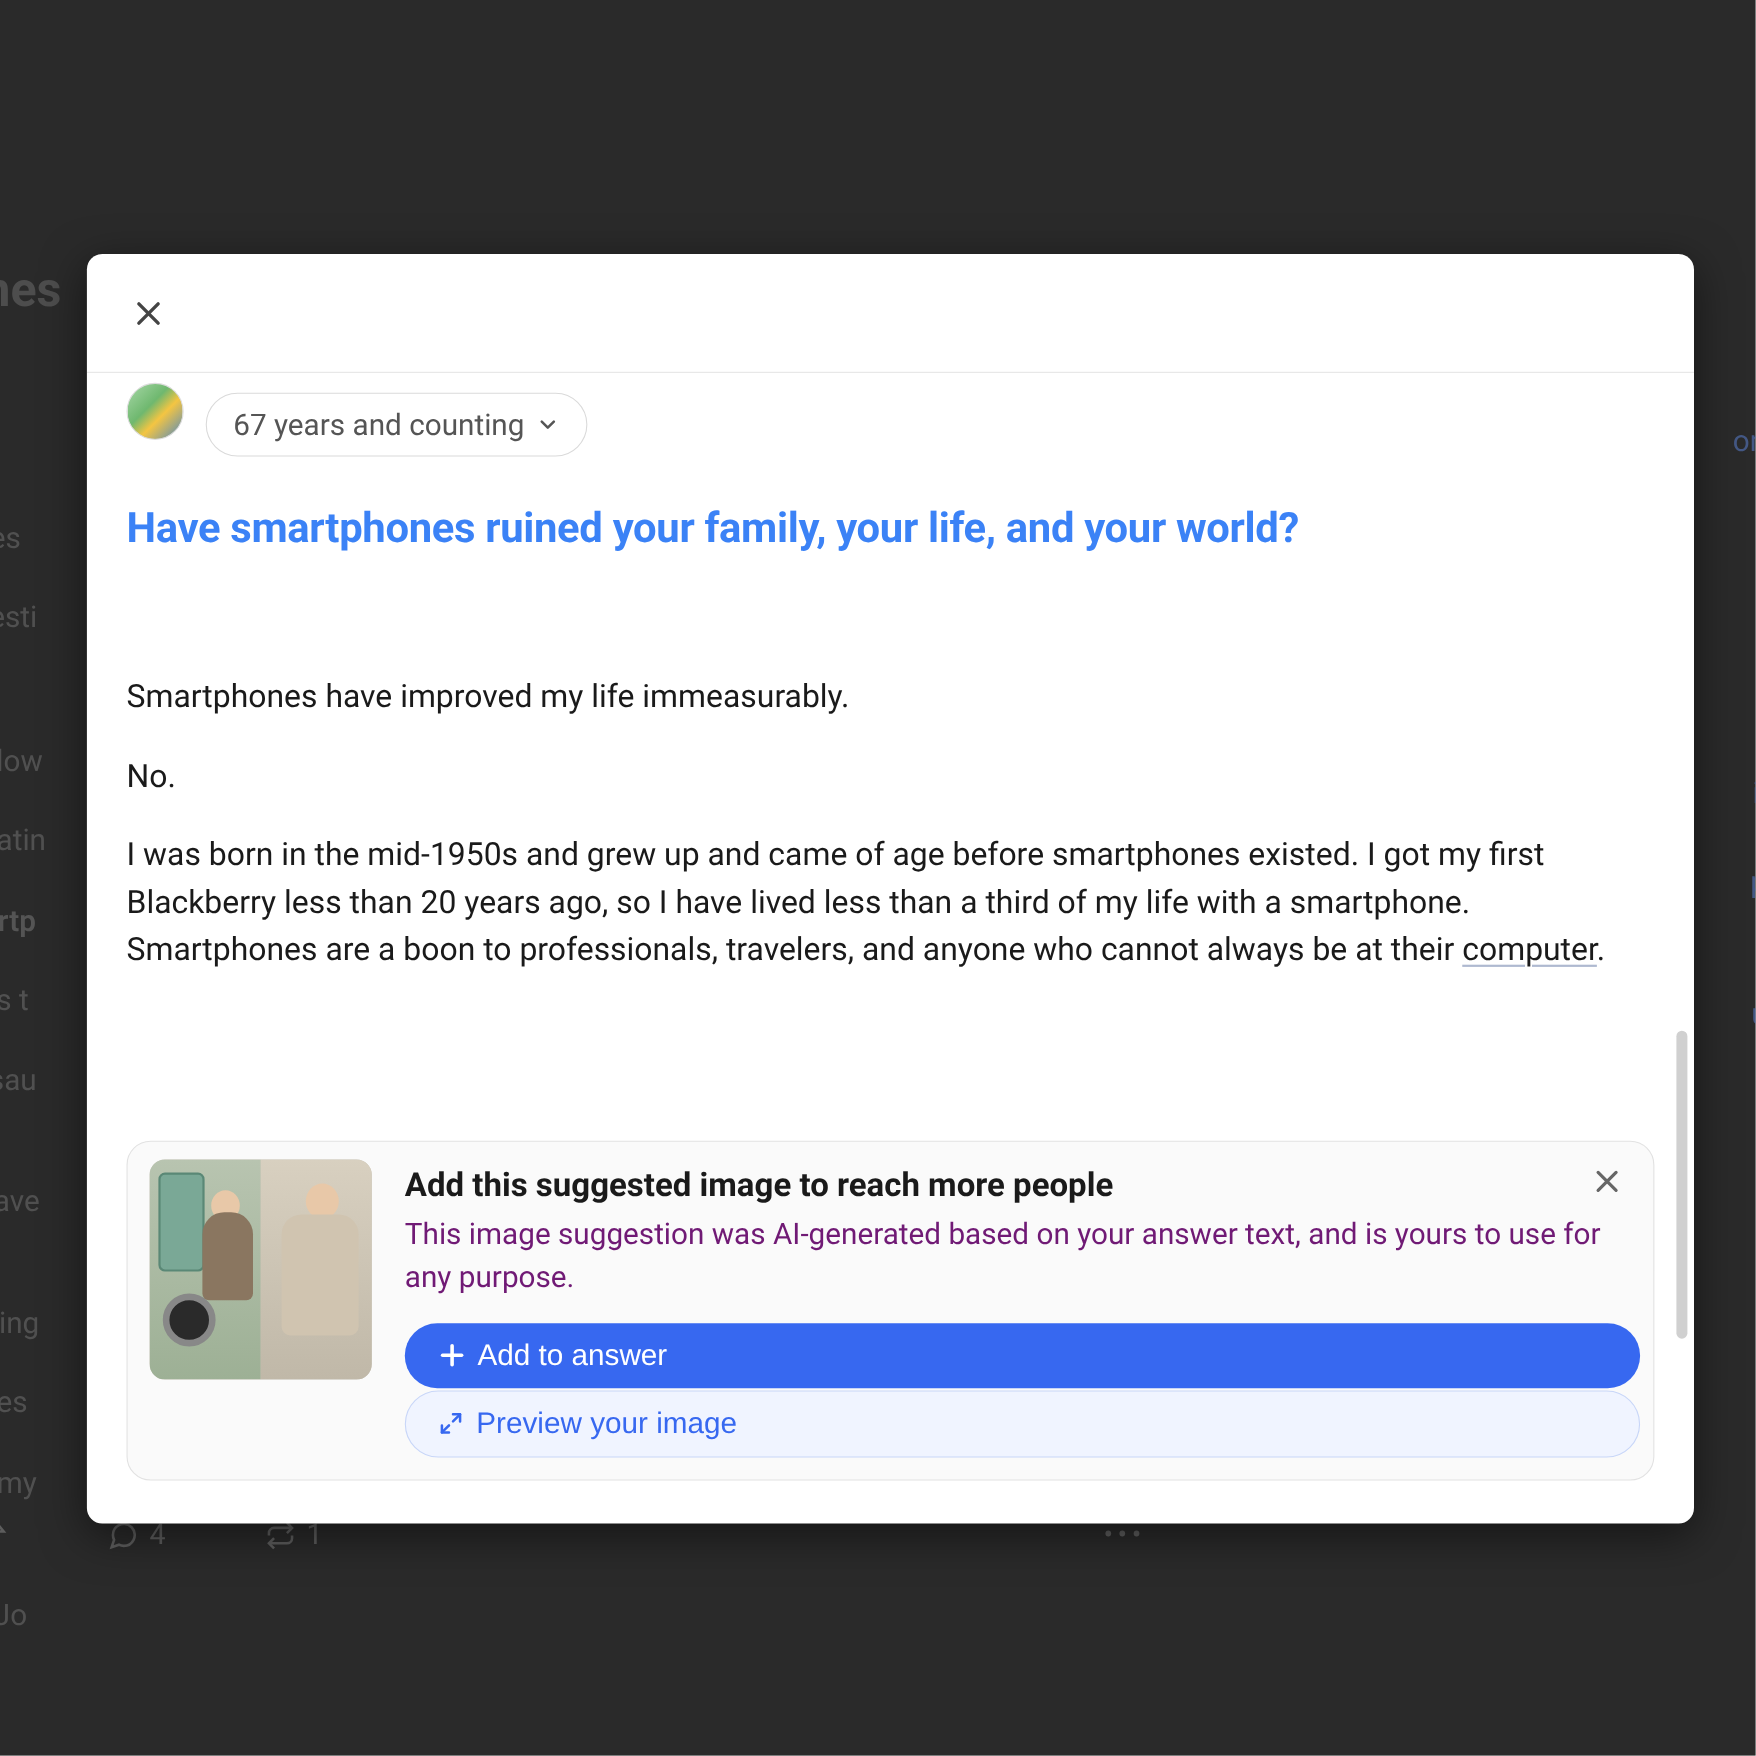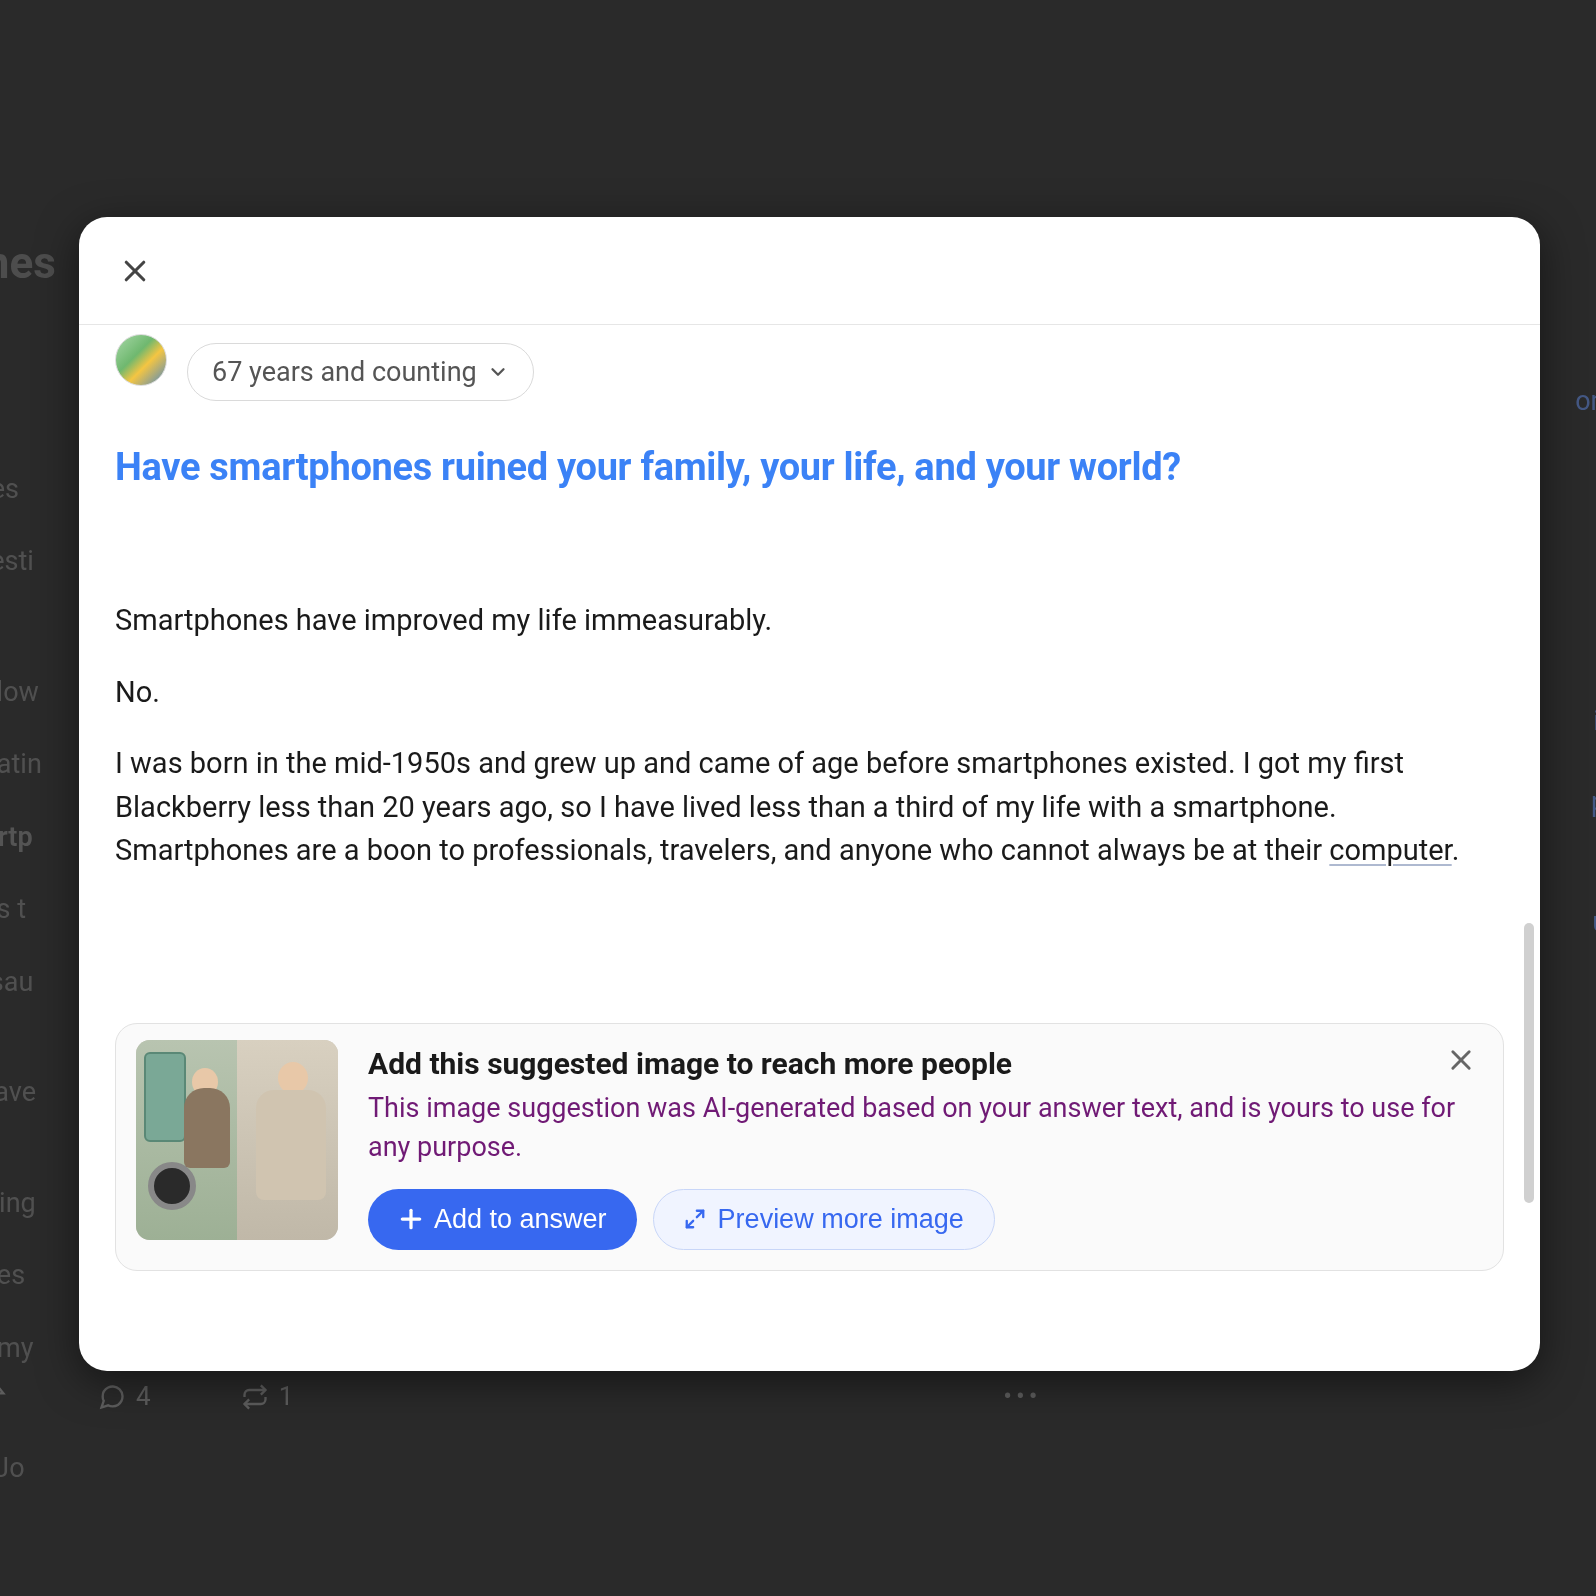--- a/index.html
+++ b/index.html
@@ -53,26 +53,26 @@
       display: flex;
       gap: 90px;
       align-items: center;
       color: #888;
       font-size: 26px;
     }
 
     
     .modal {
       position: absolute;
-      top: 217px;
+      top: 231px;
       left: 79px;
       width: 1461px;
       height: 1154px;
       background: #fff;
-      border-radius: 28px;
+      border-radius: 14px;
       box-shadow: 0 10px 40px rgba(0,0,0,0.5);
       display: flex;
       flex-direction: column;
       overflow: hidden;
     }
 
     .modal-header {
       height: 108px;
       border-bottom: 1px solid #e6e6e6;
       display: flex;
@@ -236,22 +236,23 @@
       color: #1a1a1a;
     }
     .suggestion-desc {
       font-size: 27px;
       color: #701a75;
       margin-top: 8px;
       line-height: 1.45;
     }
     .suggestion-actions {
       display: flex;
-      gap: 16px;
+      gap: 2px;
       margin-top: 22px;
+      flex-direction: column;
     }
     .btn-add {
       display: inline-flex;
       align-items: center;
       gap: 10px;
       background: #3768f0;
       color: #fff;
       border: none;
       border-radius: 999px;
       padding: 14px 30px;
@@ -468,21 +469,21 @@
               </svg>
             <span>Add to answer</span>
           </button>
           <button class="btn-preview">
             <svg viewBox="0 0 24 24" fill="none" stroke="currentColor" stroke-width="2.5" stroke-linecap="round" stroke-linejoin="round">
                 <polyline points="14 3 21 3 21 10"></polyline>
                 <polyline points="10 21 3 21 3 14"></polyline>
                 <line x1="21" y1="3" x2="14" y2="10"></line>
                 <line x1="3" y1="21" x2="10" y2="14"></line>
               </svg>
-            <span>Preview more image</span>
+            <span>Preview your image</span>
           </button>
         </div>
       </div>
       <button class="suggestion-close">
         <svg viewBox="0 0 24 24" fill="none" stroke="currentColor" stroke-width="2.5" stroke-linecap="round">
             <line x1="5" y1="5" x2="19" y2="19"></line>
             <line x1="19" y1="5" x2="5" y2="19"></line>
           </svg>
       </button>
     </div>

